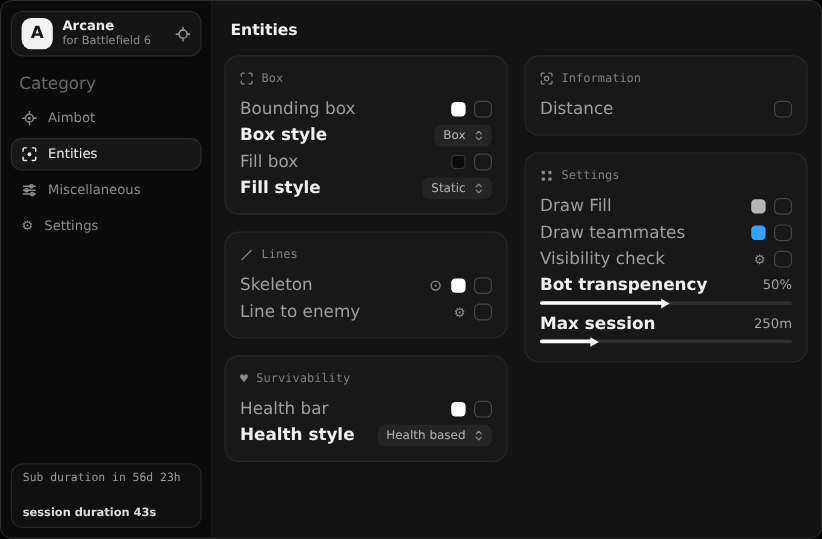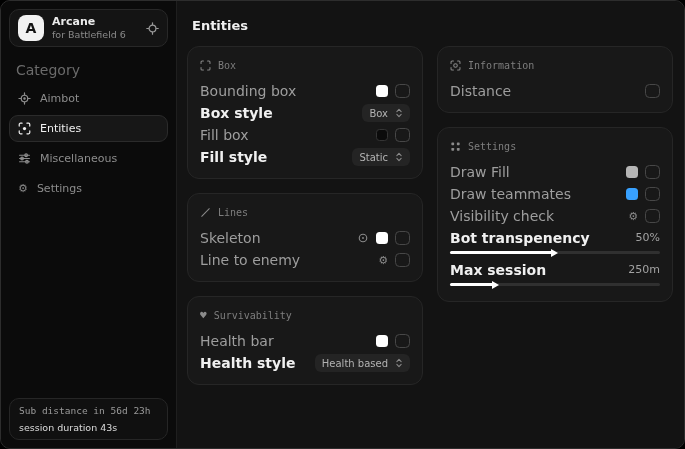--- a/index.html
+++ b/index.html
@@ -20,21 +20,21 @@
   .brand-action { margin-left:auto; color:#9a9a9a; display:flex; }
   .category { color:#6b6b6b; font-size:14px; margin:15px 0 7px 7px; }
   .nav { display:flex; flex-direction:column; gap:3px; }
   .nav-item { display:flex; align-items:center; gap:9px; height:27px; padding:0 8px;
               border-radius:9px; color:#8d8d8d; font-size:11px; border:1px solid transparent; cursor:pointer; }
   .nav-item.selected { background:#171717; border-color:#2b2b2b; color:#efefef; }
   .nav-icon { display:flex; color:inherit; }
   .sidebar-footer { margin-top:auto; background:#101010; border:1px solid #262626;
                     border-radius:10px; padding:6px 9px; }
   .footer-line1 { font-family:"DejaVu Sans Mono","Liberation Mono",monospace; font-size:9.5px; color:#9a9a9a; }
-  .footer-line2 { font-size:9.5px; font-weight:400; color:#dcdcdc; margin-top:6px; }
+  .footer-line2 { font-size:9.5px; font-weight:700; color:#dcdcdc; margin-top:18px; }
 
   
   .main { flex:1; background:#131313; padding:10px; overflow:hidden; }
   .page-title { font-size:13px; font-weight:700; color:#f0f0f0; margin:7px 0 13px 5px; }
   .columns { display:flex; gap:14px; }
   .col { display:flex; flex-direction:column; gap:14px; width:236px; }
   .card { background:#181818; border:1px solid #262626; border-radius:12px; padding:10px 12px; }
   .card-header { display:flex; align-items:center; gap:7px; color:#7e7e7e;
                  font-family:"DejaVu Sans Mono","Liberation Mono",monospace; font-size:10px; margin:3px 0 9px 0; }
   .row { display:flex; align-items:center; height:22px; }
@@ -123,21 +123,21 @@
         </span>
         <span>Miscellaneous</span>
       </div>
       <div class="nav-item">
         <span class="nav-icon glyph">⚙</span>
         <span>Settings</span>
       </div>
     </div>
 
     <div class="sidebar-footer">
-      <div class="footer-line1">Sub distance in 56d 23h</div>
+      <div class="footer-line1">Sub duration in 56d 23h</div>
       <div class="footer-line2">session duration 43s</div>
     </div>
   </div>
 
   <div class="main">
     <div class="page-title">Entities</div>
 
     <div class="columns">
 
       <div class="col">

